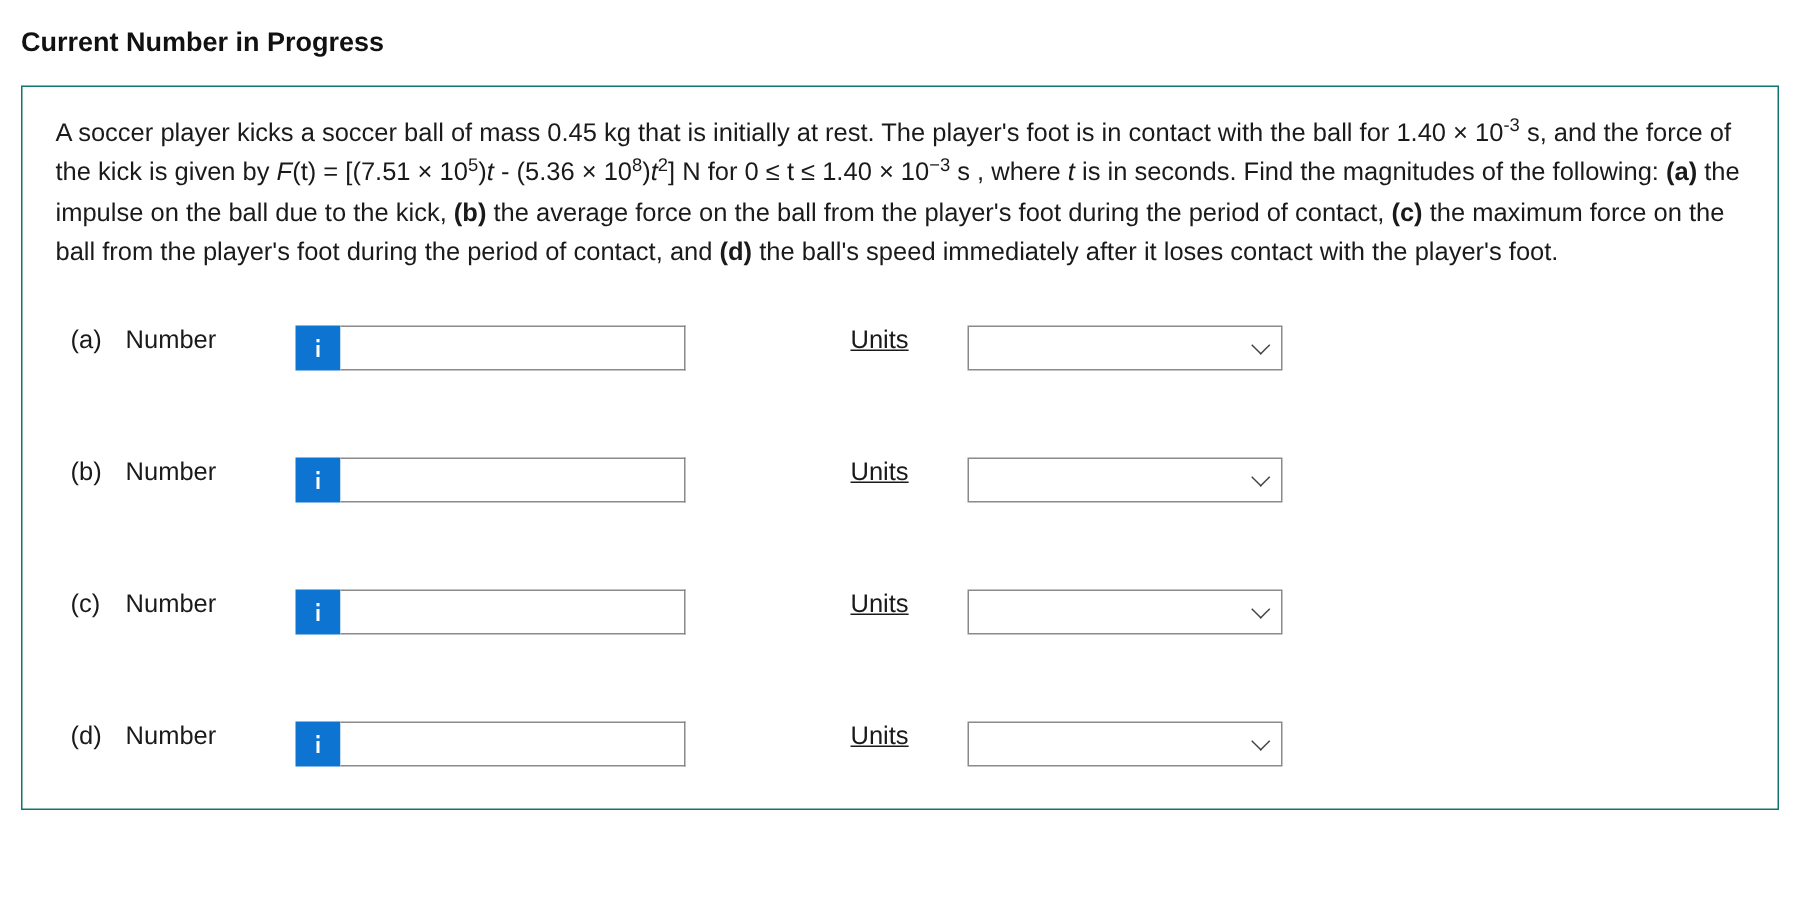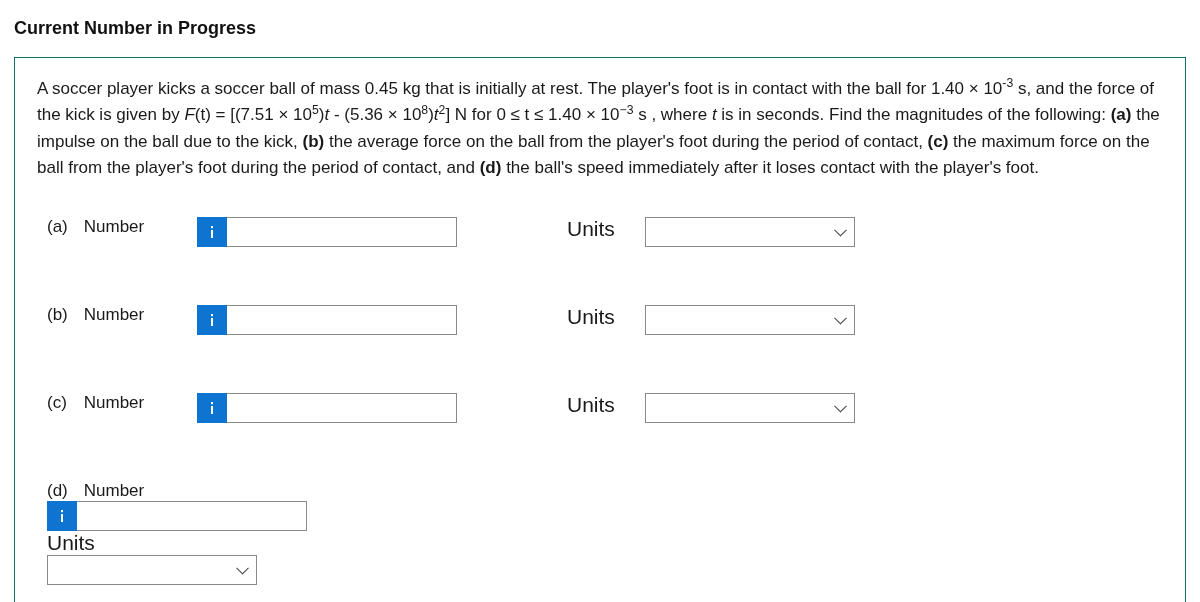--- a/index.html
+++ b/index.html
@@ -31,21 +31,21 @@
       font-size: 17px;
     }
     .question-text .ital { font-style: italic; }
     .question-text .sup { font-size: 0.72em; position: relative; top: -0.55em; }
     .question-text .bold { font-weight: 700; }
     .answer-row {
       display: flex;
       align-items: flex-start;
       margin: 0 0 58px 10px;
     }
-    .answer-row:last-child { margin-bottom: 0; flex-direction: column; }
+    .answer-row:last-child { margin-bottom: 0; }
     .part-label {
       width: 150px;
       font-size: 17px;
     }
     .part-label .pl-letter { display:inline-block; width: 32px; }
     .input-wrap {
       display: flex;
       align-items: stretch;
       margin-right: 110px;
     }
@@ -63,21 +63,22 @@
       width: 230px;
       height: 30px;
       border: 1px solid #8a8a8a;
       border-left: none;
       padding: 0 6px;
       font-size: 15px;
       outline: none;
     }
     .units-label {
       width: 78px;
-      font-size: 21px;
+      font-size: 17px;
+      text-decoration: underline;
     }
     .units-select {
       width: 210px;
       height: 30px;
       border: 1px solid #8a8a8a;
       background: #fff;
       font-size: 15px;
       padding: 0 26px 0 6px;
       appearance: none;
       -webkit-appearance: none;

